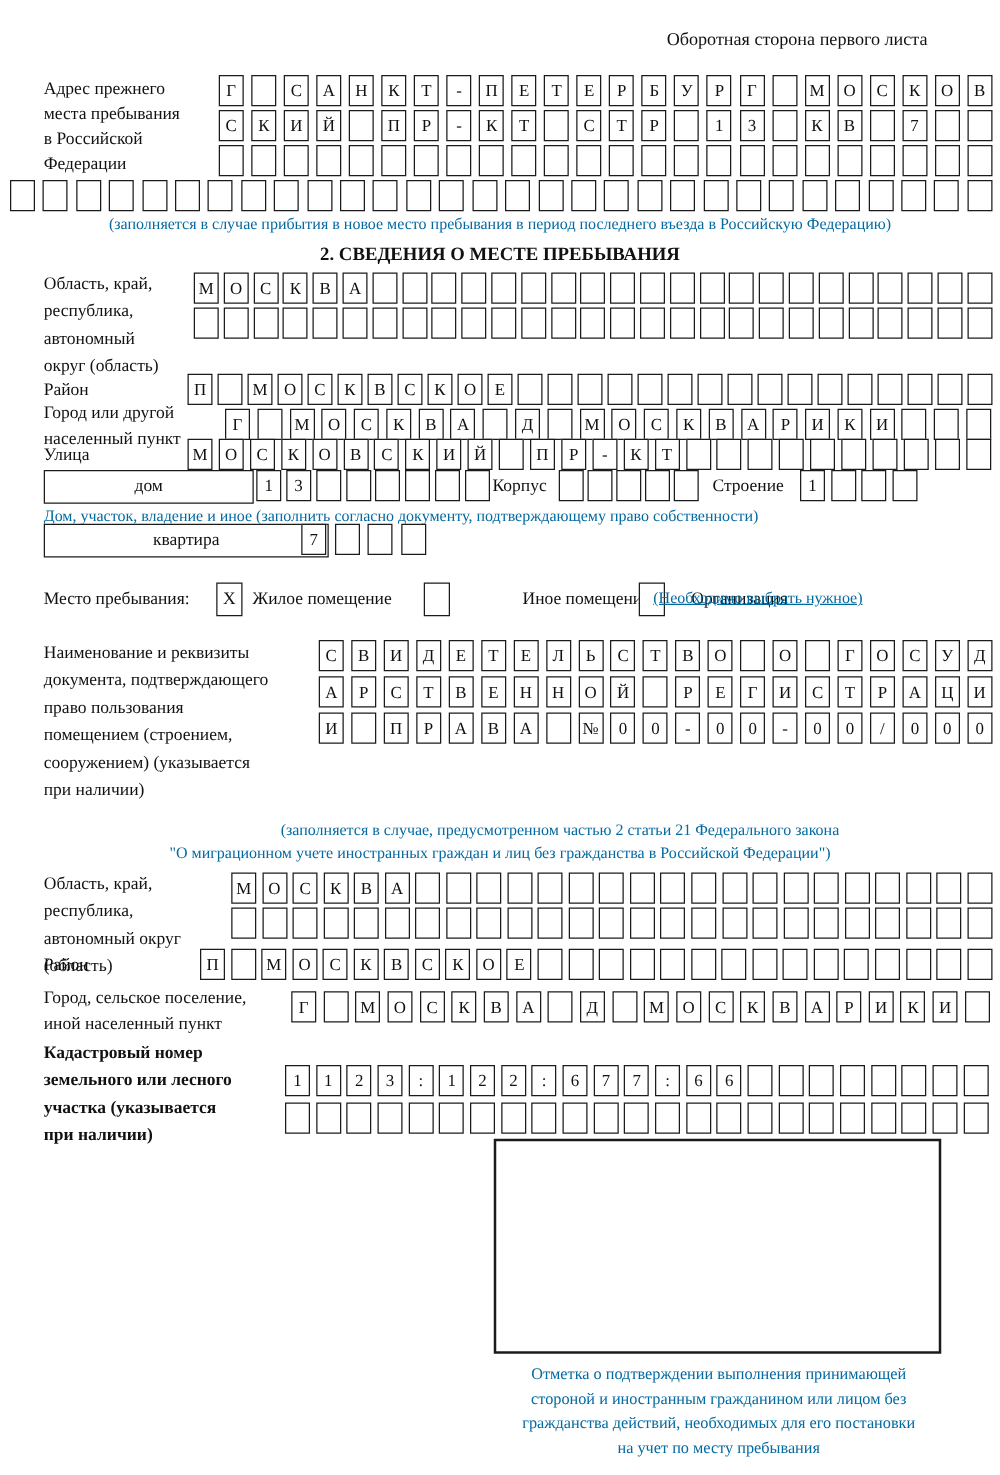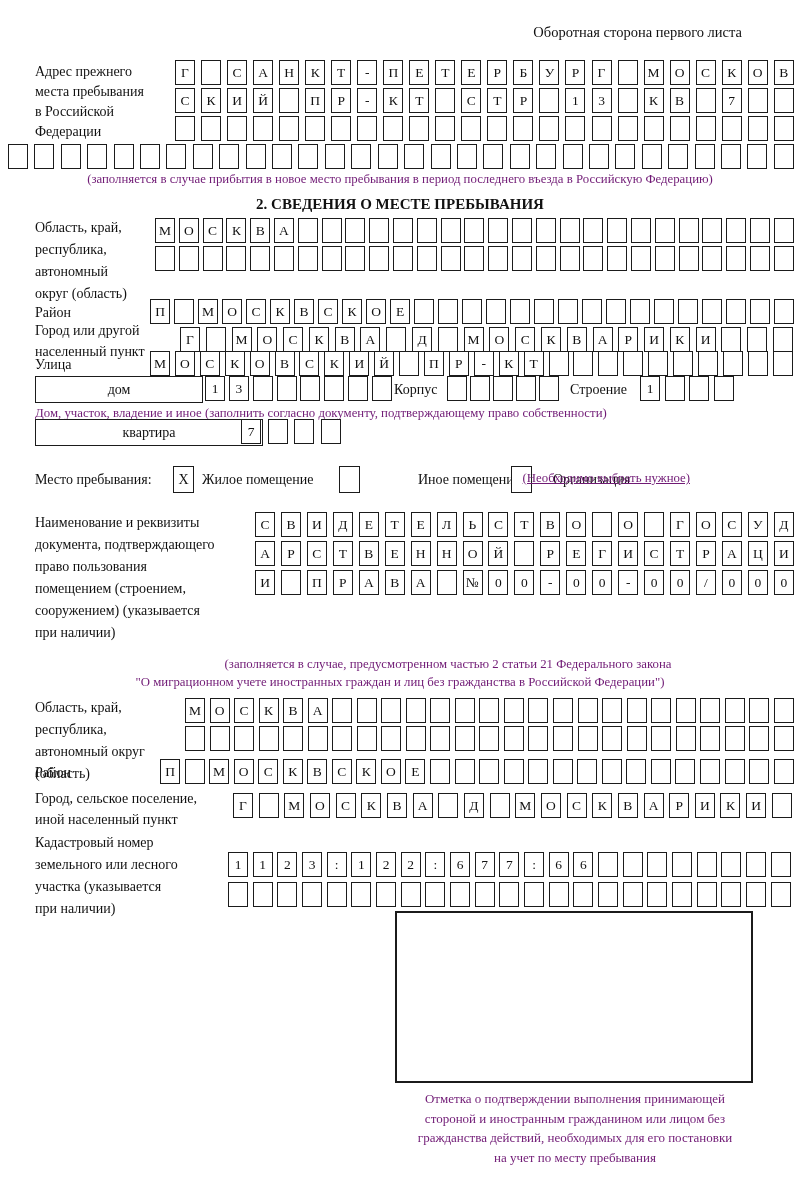--- a/index.html
+++ b/index.html
@@ -14,21 +14,21 @@
   .abs{position:absolute;}
   .flabel{
     font-size:14px;
     line-height:20px;
     white-space:pre-line;
   }
   .lh22{line-height:22px;}
   .lh21{line-height:21px;}
   .caption{
     font-size:12.8px;
-    color:#701a75;
+    color:#0369a1;
   }
   .center{width:100%;left:0;text-align:center;}
   .boxrow{
     position:absolute;
     display:flex;
     justify-content:space-between;
   }
   .cell{
     flex:0 0 auto;
     width:20px;height:25px;
@@ -577,21 +577,21 @@
       <span class="cell">К</span>
       <span class="cell">В</span>
       <span class="cell">А</span>
       <span class="cell">Р</span>
       <span class="cell">И</span>
       <span class="cell">К</span>
       <span class="cell">И</span>
       <span class="cell"></span>
     </div>
 
-  <div class="abs flabel lh22" style="left:35px;top:832px;">Кадастровый номер
+  <div class="abs flabel lh22" style="left:35px;top:832px;font-weight:bold;">Кадастровый номер
 земельного или лесного
 участка (указывается
 при наличии)</div>
   <div class="boxrow" style="left:228px;right:9px;top:852px;">
       <span class="cell">1</span>
       <span class="cell">1</span>
       <span class="cell">2</span>
       <span class="cell">3</span>
       <span class="cell">:</span>
       <span class="cell">1</span>

